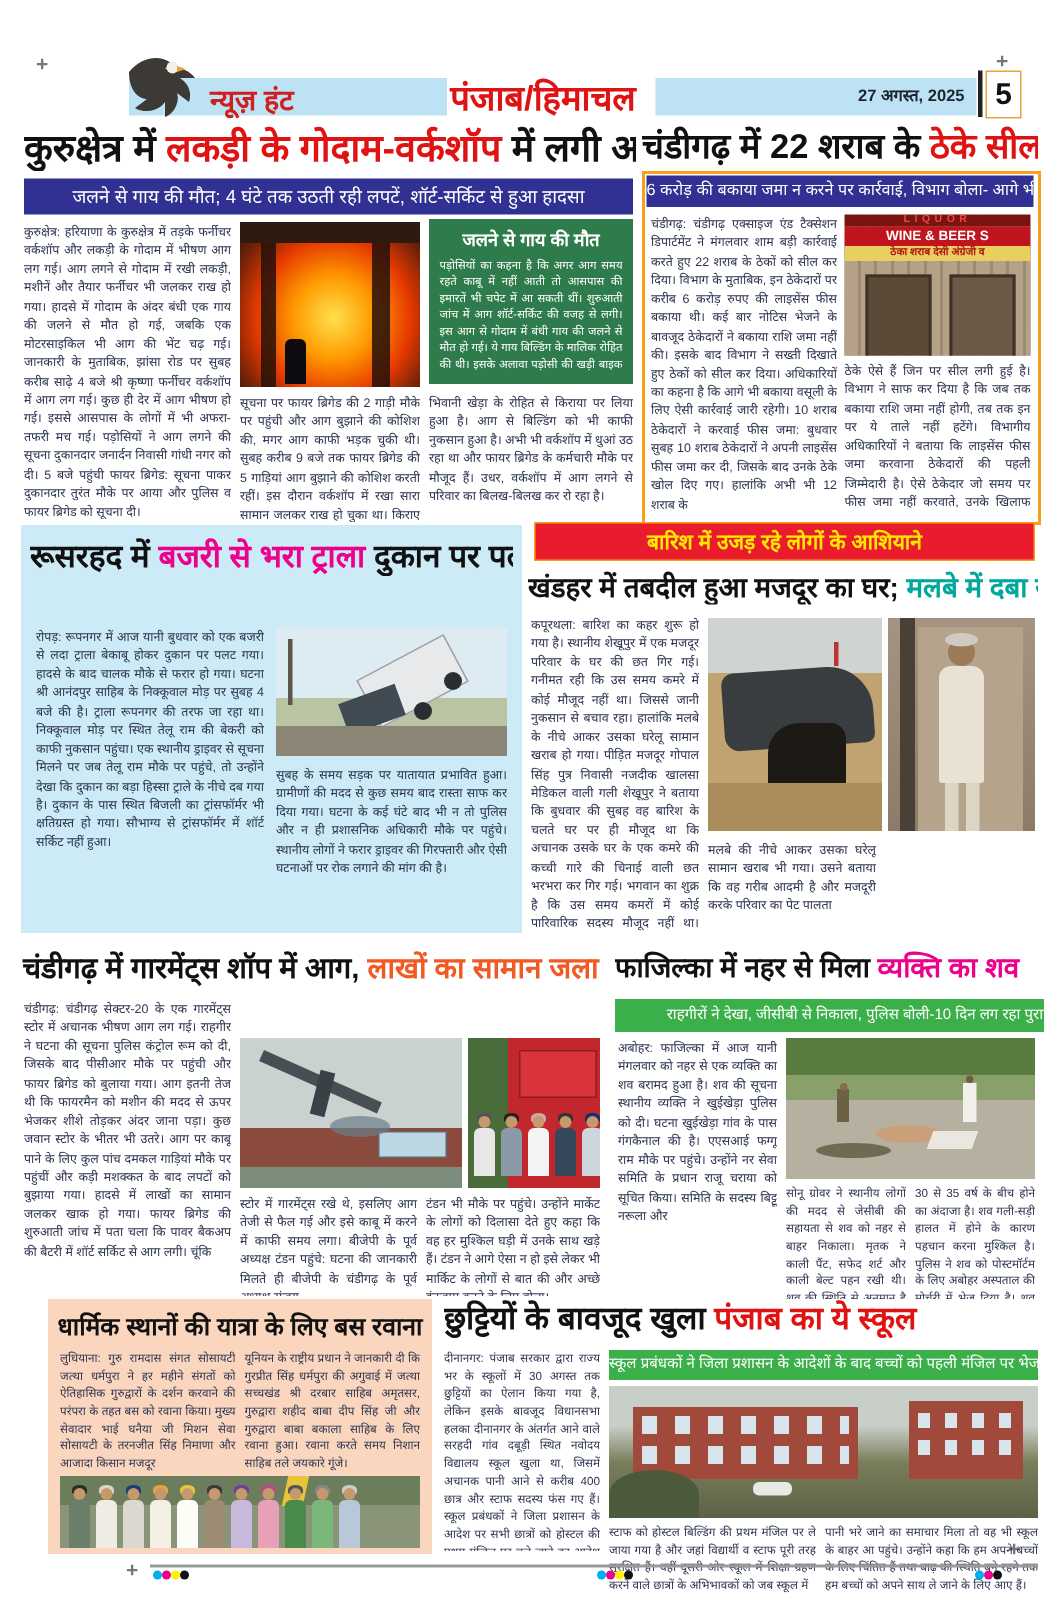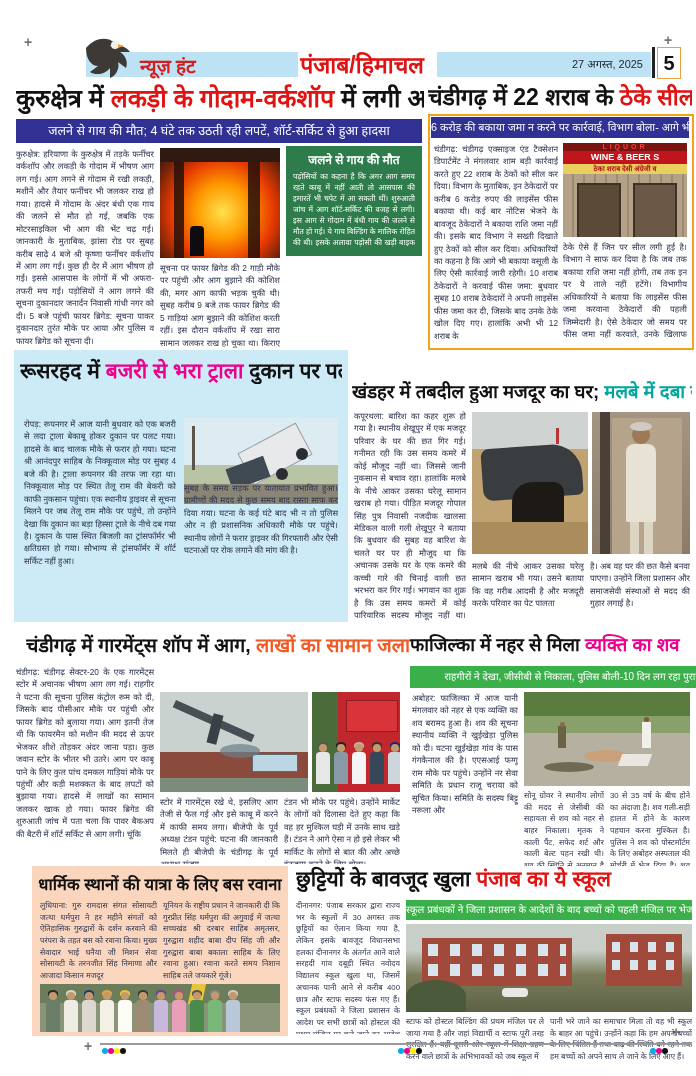--- a/index.html
+++ b/index.html
@@ -39,21 +39,21 @@
   <div class="abs" style="left:84px;top:36px;width:52px;height:44px;">
     <svg width="52" height="44" viewBox="0 0 52 44">
       <path d="M2 12 C10 2 22 0 30 6 L26 10 C34 8 42 10 46 16 L36 16 C42 20 44 26 42 32 L34 26 C36 32 32 40 26 42 L26 32 C22 38 12 40 6 36 L14 30 C8 30 2 24 2 12 Z" fill="#3d3a35"></path>
       <circle cx="31" cy="9" r="4" fill="#f5f0e6"></circle>
       <path d="M34 8 L40 10 L34 12 Z" fill="#e8a33d"></path>
     </svg>
   </div>
   <div class="abs" style="left:140px;top:53px;font-size:19px;font-weight:bold;color:#d01f1f;">न्यूज़ हंट</div>
   <div class="abs" style="left:282px;top:48px;width:160px;text-align:center;font-size:23px;font-weight:bold;color:#e01212;">पंजाब/हिमाचल</div>
   <div class="abs band" style="left:437px;top:52px;width:214px;height:25px;">
-    <div style="text-align:right;padding-right:8px;line-height:25px;font-size:11px;font-weight:normal;color:#1c2430;">27 अगस्त, 2025</div>
+    <div style="text-align:right;padding-right:8px;line-height:25px;font-size:11px;font-weight:bold;color:#1c2430;">27 अगस्त, 2025</div>
   </div>
   <div class="abs" style="left:652px;top:47px;width:3px;height:31px;background:#222;"></div>
   <div class="abs" style="left:657px;top:47px;width:22px;height:30px;background:#fff;border:1px solid #e8a33d;text-align:center;line-height:30px;font-size:20px;font-weight:bold;color:#111;">5</div>
 
   <div class="abs hl" style="left:16px;top:80px;width:408px;font-size:25px;">
     <span>कुरुक्षेत्र में </span><span class="red">लकड़ी के गोदाम-वर्कशॉप</span><span> में लगी आग</span>
   </div>
   <div class="abs subbar navy" style="left:16px;top:119px;width:406px;height:24px;line-height:24px;font-size:12.5px;">जलने से गाय की मौत; 4 घंटे तक उठती रही लपटें, शॉर्ट-सर्किट से हुआ हादसा</div>
   <div class="abs coltxt" style="left:16px;top:148px;width:138px;height:198px;">कुरुक्षेत्र: हरियाणा के कुरुक्षेत्र में तड़के फर्नीचर वर्कशॉप और लकड़ी के गोदाम में भीषण आग लग गई। आग लगने से गोदाम में रखी लकड़ी, मशीनें और तैयार फर्नीचर भी जलकर राख हो गया। हादसे में गोदाम के अंदर बंधी एक गाय की जलने से मौत हो गई, जबकि एक मोटरसाइकिल भी आग की भेंट चढ़ गई। जानकारी के मुताबिक, झांसा रोड पर सुबह करीब साढ़े 4 बजे श्री कृष्णा फर्नीचर वर्कशॉप में आग लग गई। कुछ ही देर में आग भीषण हो गई। इससे आसपास के लोगों में भी अफरा-तफरी मच गई। पड़ोसियों ने आग लगने की सूचना दुकानदार जनार्दन निवासी गांधी नगर को दी। 5 बजे पहुंची फायर ब्रिगेड: सूचना पाकर दुकानदार तुरंत मौके पर आया और पुलिस व फायर ब्रिगेड को सूचना दी।</div>
   <div class="abs photo" style="left:160px;top:148px;width:120px;height:110px;background:
@@ -61,20 +61,21 @@
     <div style="position:absolute;left:14px;top:0;width:10px;height:110px;background:#241109;opacity:.85;"></div>
     <div style="position:absolute;left:88px;top:0;width:12px;height:110px;background:#241109;opacity:.85;"></div>
     <div style="position:absolute;left:0;top:0;width:120px;height:14px;background:#2e1a10;"></div>
     <div style="position:absolute;left:30px;top:78px;width:14px;height:30px;border-radius:4px 4px 0 0;background:#0e0c10;"></div>
   </div>
   <div class="abs coltxt" style="left:160px;top:262px;width:120px;height:86px;">सूचना पर फायर ब्रिगेड की 2 गाड़ी मौके पर पहुंची और आग बुझाने की कोशिश की, मगर आग काफी भड़क चुकी थी। सुबह करीब 9 बजे तक फायर ब्रिगेड की 5 गाड़ियां आग बुझाने की कोशिश करती रहीं। इस दौरान वर्कशॉप में रखा सारा सामान जलकर राख हो चुका था। किराए पर ले रखी बिल्डिंग: दुकानदार जनार्दन ने इस बिल्डिंग को न्यू</div>
   <div class="abs" style="left:286px;top:146px;width:136px;height:110px;background:#2e7b4b;color:#fff;padding:5px 7px;box-sizing:border-box;">
     <div style="text-align:center;font-weight:bold;font-size:12px;margin-bottom:3px;">जलने से गाय की मौत</div>
     <div style="font-size:7.6px;line-height:1.45;text-align:justify;overflow:hidden;height:78px;">पड़ोसियों का कहना है कि अगर आग समय रहते काबू में नहीं आती तो आसपास की इमारतें भी चपेट में आ सकती थीं। शुरुआती जांच में आग शॉर्ट-सर्किट की वजह से लगी। इस आग से गोदाम में बंधी गाय की जलने से मौत हो गई। ये गाय बिल्डिंग के मालिक रोहित की थी। इसके अलावा पड़ोसी की खड़ी बाइक भी जल गई।</div>
   </div>
+  <div class="abs coltxt" style="left:286px;top:262px;width:136px;height:86px;">भिवानी खेड़ा के रोहित से किराया पर लिया हुआ है। आग से बिल्डिंग को भी काफी नुकसान हुआ है। अभी भी वर्कशॉप में धुआं उठ रहा था और फायर ब्रिगेड के कर्मचारी मौके पर मौजूद हैं। उधर, वर्कशॉप में आग लगने से परिवार का बिलख-बिलख कर रो रहा है।</div>
 
   <div class="abs hl" style="left:428px;top:80px;width:264px;font-size:23px;">
     <span>चंडीगढ़ में 22 शराब के </span><span class="red">ठेके सील</span>
   </div>
   <div class="abs" style="left:428px;top:114px;width:262px;height:232px;border:2px solid #f7a11a;"></div>
   <div class="abs subbar navy" style="left:431px;top:117px;width:258px;height:21px;line-height:21px;font-size:10.8px;">6 करोड़ की बकाया जमा न करने पर कार्रवाई, विभाग बोला- आगे भी होगा सख्त एक्शन</div>
   <div class="abs coltxt" style="left:434px;top:143px;width:124px;height:198px;">चंडीगढ़: चंडीगढ़ एक्साइज एंड टैक्सेशन डिपार्टमेंट ने मंगलवार शाम बड़ी कार्रवाई करते हुए 22 शराब के ठेकों को सील कर दिया। विभाग के मुताबिक, इन ठेकेदारों पर करीब 6 करोड़ रुपए की लाइसेंस फीस बकाया थी। कई बार नोटिस भेजने के बावजूद ठेकेदारों ने बकाया राशि जमा नहीं की। इसके बाद विभाग ने सख्ती दिखाते हुए ठेकों को सील कर दिया। अधिकारियों का कहना है कि आगे भी बकाया वसूली के लिए ऐसी कार्रवाई जारी रहेगी। 10 शराब ठेकेदारों ने करवाई फीस जमा: बुधवार सुबह 10 शराब ठेकेदारों ने अपनी लाइसेंस फीस जमा कर दी, जिसके बाद उनके ठेके खोल दिए गए। हालांकि अभी भी 12 शराब के</div>
   <div class="abs photo" style="left:563px;top:143px;width:124px;height:94px;background:
       repeating-linear-gradient(90deg,#b4a188 0 9px,#9c8a72 9px 11px),linear-gradient(#c4b49c,#8d7c64);">
     <div style="position:absolute;left:0;top:0;width:124px;height:8px;background:#7a1410;color:#e44;font-size:7px;font-weight:bold;text-align:center;line-height:8px;letter-spacing:3px;">LIQUOR</div>
@@ -91,45 +92,45 @@
   </div>
   <div class="abs coltxt" style="left:24px;top:418px;width:152px;height:196px;">रोपड़: रूपनगर में आज यानी बुधवार को एक बजरी से लदा ट्राला बेकाबू होकर दुकान पर पलट गया। हादसे के बाद चालक मौके से फरार हो गया। घटना श्री आनंदपुर साहिब के निक्कूवाल मोड़ पर सुबह 4 बजे की है। ट्राला रूपनगर की तरफ जा रहा था। निक्कूवाल मोड़ पर स्थित तेलू राम की बेकरी को काफी नुकसान पहुंचा। एक स्थानीय ड्राइवर से सूचना मिलने पर जब तेलू राम मौके पर पहुंचे, तो उन्होंने देखा कि दुकान का बड़ा हिस्सा ट्राले के नीचे दब गया है। दुकान के पास स्थित बिजली का ट्रांसफॉर्मर भी क्षतिग्रस्त हो गया। सौभाग्य से ट्रांसफॉर्मर में शॉर्ट सर्किट नहीं हुआ।</div>
   <div class="abs photo" style="left:184px;top:418px;width:154px;height:86px;background:linear-gradient(#dcecf2 0 55%,#b8c4a4 55% 100%);">
     <div style="position:absolute;left:58px;top:18px;width:64px;height:34px;background:#e8e9ea;border:1px solid #9aa0a6;transform:rotate(-28deg);"></div>
     <div style="position:absolute;left:44px;top:44px;width:40px;height:22px;background:#3f4a52;transform:rotate(-20deg);"></div>
     <div style="position:absolute;left:112px;top:30px;width:12px;height:12px;border-radius:50%;background:#2a2e33;"></div>
     <div style="position:absolute;left:92px;top:50px;width:12px;height:12px;border-radius:50%;background:#2a2e33;"></div>
     <div style="position:absolute;left:8px;top:8px;width:3px;height:44px;background:#5b554c;"></div>
     <div style="position:absolute;left:0;top:66px;width:154px;height:20px;background:#8a8574;"></div>
   </div>
-  <div class="abs coltxt" style="left:184px;top:482px;width:154px;height:104px;">सुबह के समय सड़क पर यातायात प्रभावित हुआ। ग्रामीणों की मदद से कुछ समय बाद रास्ता साफ कर दिया गया। घटना के कई घंटे बाद भी न तो पुलिस और न ही प्रशासनिक अधिकारी मौके पर पहुंचे। स्थानीय लोगों ने फरार ड्राइवर की गिरफ्तारी और ऐसी घटनाओं पर रोक लगाने की मांग की है।</div>
-
+  <div class="abs coltxt" style="left:184px;top:510px;width:154px;height:104px;">सुबह के समय सड़क पर यातायात प्रभावित हुआ। ग्रामीणों की मदद से कुछ समय बाद रास्ता साफ कर दिया गया। घटना के कई घंटे बाद भी न तो पुलिस और न ही प्रशासनिक अधिकारी मौके पर पहुंचे। स्थानीय लोगों ने फरार ड्राइवर की गिरफ्तारी और ऐसी घटनाओं पर रोक लगाने की मांग की है।</div>
+
+  <div class="abs" style="left:356px;top:348px;width:332px;height:24px;background:#ea1b2d;border:1px solid #f9a11b;color:#ffe800;font-weight:bold;font-size:14px;text-align:center;line-height:24px;white-space:nowrap;overflow:hidden;">बारिश में उजड़ रहे लोगों के आशियाने</div>
   <div class="abs hl" style="left:352px;top:378px;width:340px;font-size:18.5px;">
     <span>खंडहर में तबदील हुआ मजदूर का घर; </span><span class="teal">मलबे में दबा सारा सामान</span>
   </div>
   <div class="abs coltxt" style="left:354px;top:410px;width:112px;height:212px;">कपूरथला: बारिश का कहर शुरू हो गया है। स्थानीय शेखूपुर में एक मजदूर परिवार के घर की छत गिर गई। गनीमत रही कि उस समय कमरे में कोई मौजूद नहीं था। जिससे जानी नुकसान से बचाव रहा। हालांकि मलबे के नीचे आकर उसका घरेलू सामान खराब हो गया। पीड़ित मजदूर गोपाल सिंह पुत्र निवासी नजदीक खालसा मेडिकल वाली गली शेखूपुर ने बताया कि बुधवार की सुबह वह बारिश के चलते घर पर ही मौजूद था कि अचानक उसके घर के एक कमरे की कच्ची गारे की चिनाई वाली छत भरभरा कर गिर गई। भगवान का शुक्र है कि उस समय कमरों में कोई पारिवारिक सदस्य मौजूद नहीं था। उसने भरे मन से बताया कि</div>
   <div class="abs photo" style="left:472px;top:412px;width:116px;height:142px;background:linear-gradient(#cfd4d2 0 26%,#c0a371 26% 100%);">
     <div style="position:absolute;left:10px;top:34px;width:100px;height:52px;background:#3a3d40;border-radius:8px 30px 6px 10px;transform:rotate(-4deg);"></div>
     <div style="position:absolute;left:40px;top:70px;width:52px;height:50px;background:#1d1a16;border-radius:40% 20% 10% 10%;"></div>
     <div style="position:absolute;left:0;top:110px;width:116px;height:32px;background:#ab8c5c;"></div>
     <div style="position:absolute;left:84px;top:16px;width:3px;height:16px;background:#b33;"></div>
   </div>
   <div class="abs photo" style="left:592px;top:412px;width:98px;height:142px;background:linear-gradient(#a59482,#8c7b68);">
     <div style="position:absolute;left:8px;top:0;width:10px;height:142px;background:#4a4038;"></div>
     <div style="position:absolute;left:20px;top:6px;width:70px;height:136px;background:#b5a38c;"></div>
     <div style="position:absolute;left:40px;top:14px;width:18px;height:18px;border-radius:50%;background:#9c7a58;"></div>
     <div style="position:absolute;left:38px;top:10px;width:22px;height:9px;border-radius:50%;background:#cfcac2;"></div>
     <div style="position:absolute;left:34px;top:32px;width:30px;height:78px;border-radius:8px 8px 2px 2px;background:#e8e2d4;"></div>
     <div style="position:absolute;left:38px;top:110px;width:9px;height:32px;background:#ddd5c4;"></div>
     <div style="position:absolute;left:52px;top:110px;width:9px;height:32px;background:#ddd5c4;"></div>
   </div>
   <div class="abs coltxt" style="left:472px;top:560px;width:112px;height:62px;">मलबे की नीचे आकर उसका घरेलू सामान खराब भी गया। उसने बताया कि वह गरीब आदमी है और मजदूरी करके परिवार का पेट पालता</div>
-  <div class="abs coltxt" style="left:590px;top:560px;width:100px;height:62px;">है। अब वह घर की छत कैसे बनवा पाएगा। उन्होंने जिला प्रशासन और समाजसेवी संस्थाओं से मदद की गुहार लगाई है।</div>
-
-  <div class="abs hl" style="left:26px;top:631px;width:392px;font-size:19.5px;">
+
+  <div class="abs hl" style="left:15px;top:631px;width:392px;font-size:19.5px;">
     <span>चंडीगढ़ में गारमेंट्स शॉप में आग, </span><span class="orange">लाखों का सामान जला</span>
   </div>
   <div class="abs coltxt" style="left:16px;top:666px;width:138px;height:198px;">चंडीगढ़: चंडीगढ़ सेक्टर-20 के एक गारमेंट्स स्टोर में अचानक भीषण आग लग गई। राहगीर ने घटना की सूचना पुलिस कंट्रोल रूम को दी, जिसके बाद पीसीआर मौके पर पहुंची और फायर ब्रिगेड को बुलाया गया। आग इतनी तेज थी कि फायरमैन को मशीन की मदद से ऊपर भेजकर शीशे तोड़कर अंदर जाना पड़ा। कुछ जवान स्टोर के भीतर भी उतरे। आग पर काबू पाने के लिए कुल पांच दमकल गाड़ियां मौके पर पहुंचीं और कड़ी मशक्कत के बाद लपटों को बुझाया गया। हादसे में लाखों का सामान जलकर खाक हो गया। फायर ब्रिगेड की शुरुआती जांच में पता चला कि पावर बैकअप की बैटरी में शॉर्ट सर्किट से आग लगी। चूंकि</div>
   <div class="abs photo" style="left:160px;top:692px;width:148px;height:100px;background:linear-gradient(#c9d2ce 0 64%,#7b8c7a 64% 100%);">
     <div style="position:absolute;left:0;top:60px;width:148px;height:26px;background:#8a4a3c;"></div>
     <div style="position:absolute;left:92px;top:62px;width:44px;height:16px;background:#bcd6e4;border:1px solid #5c6b74;"></div>
     <div style="position:absolute;left:16px;top:8px;width:86px;height:8px;background:#474f54;transform:rotate(24deg);transform-origin:left top;"></div>
     <div style="position:absolute;left:50px;top:22px;width:10px;height:30px;background:#3a4146;transform:rotate(14deg);"></div>
     <div style="position:absolute;left:60px;top:52px;width:40px;height:14px;background:#6b7d8a;opacity:.7;border-radius:50%;"></div>
   </div>

